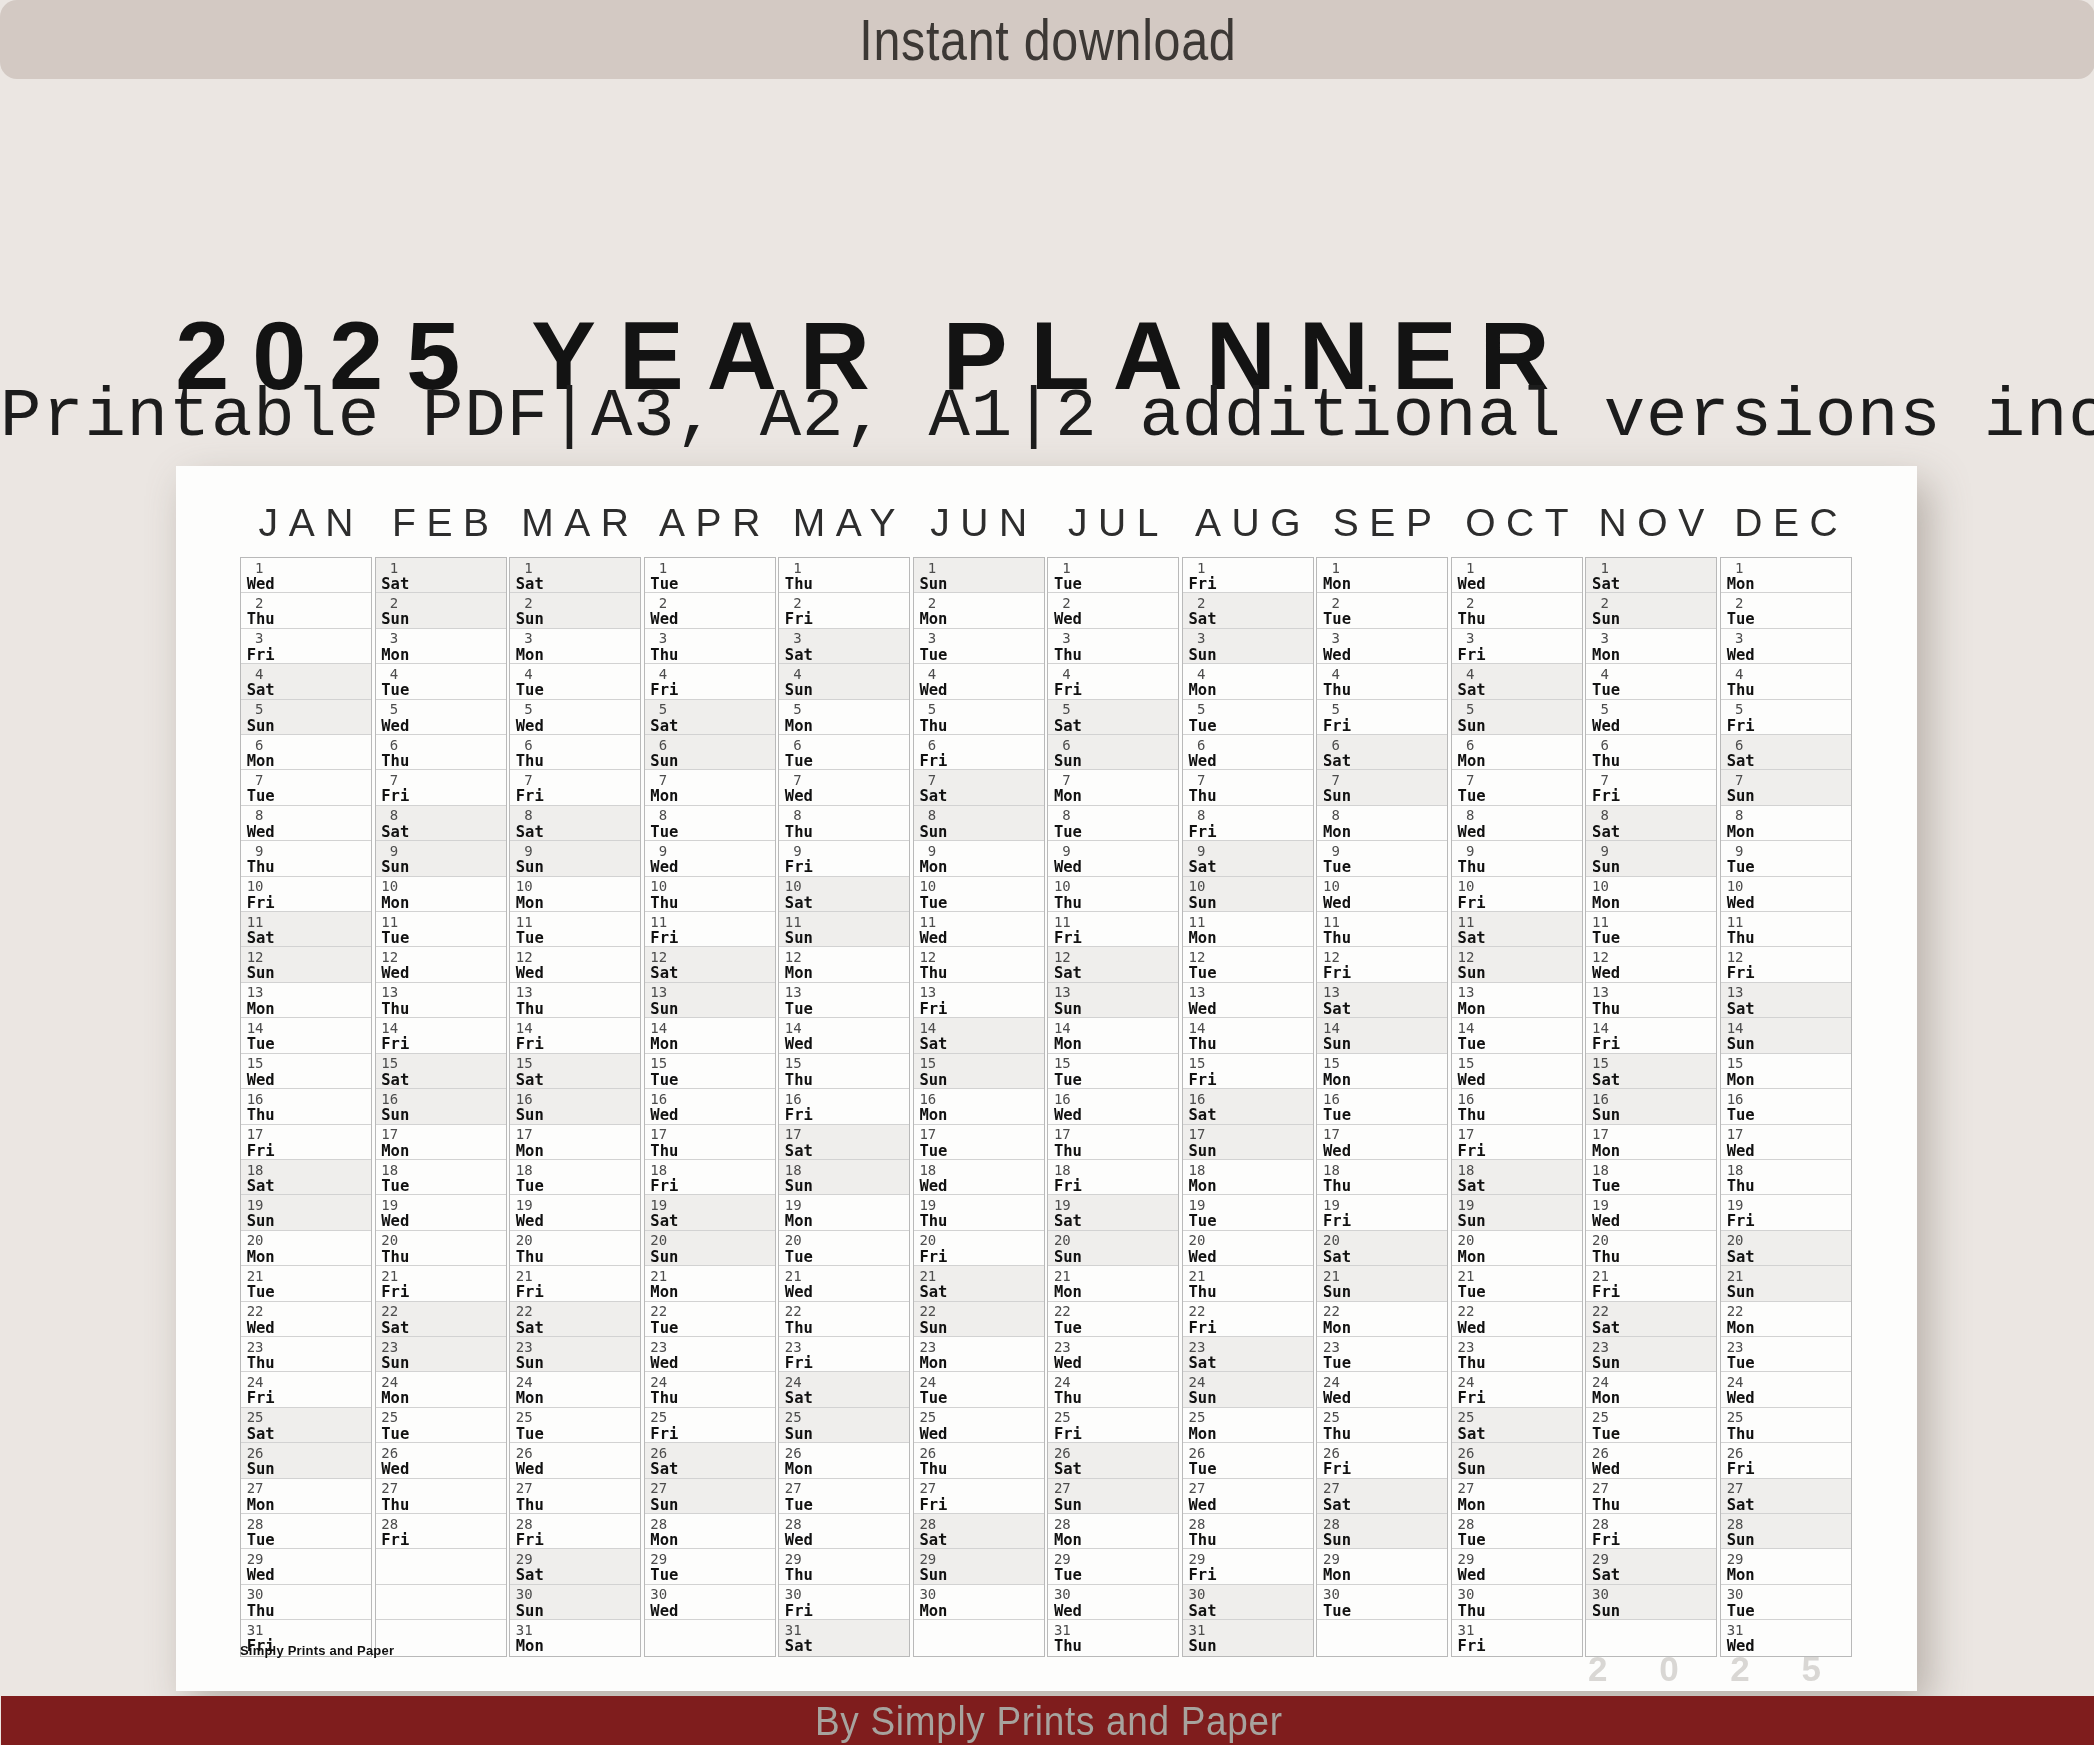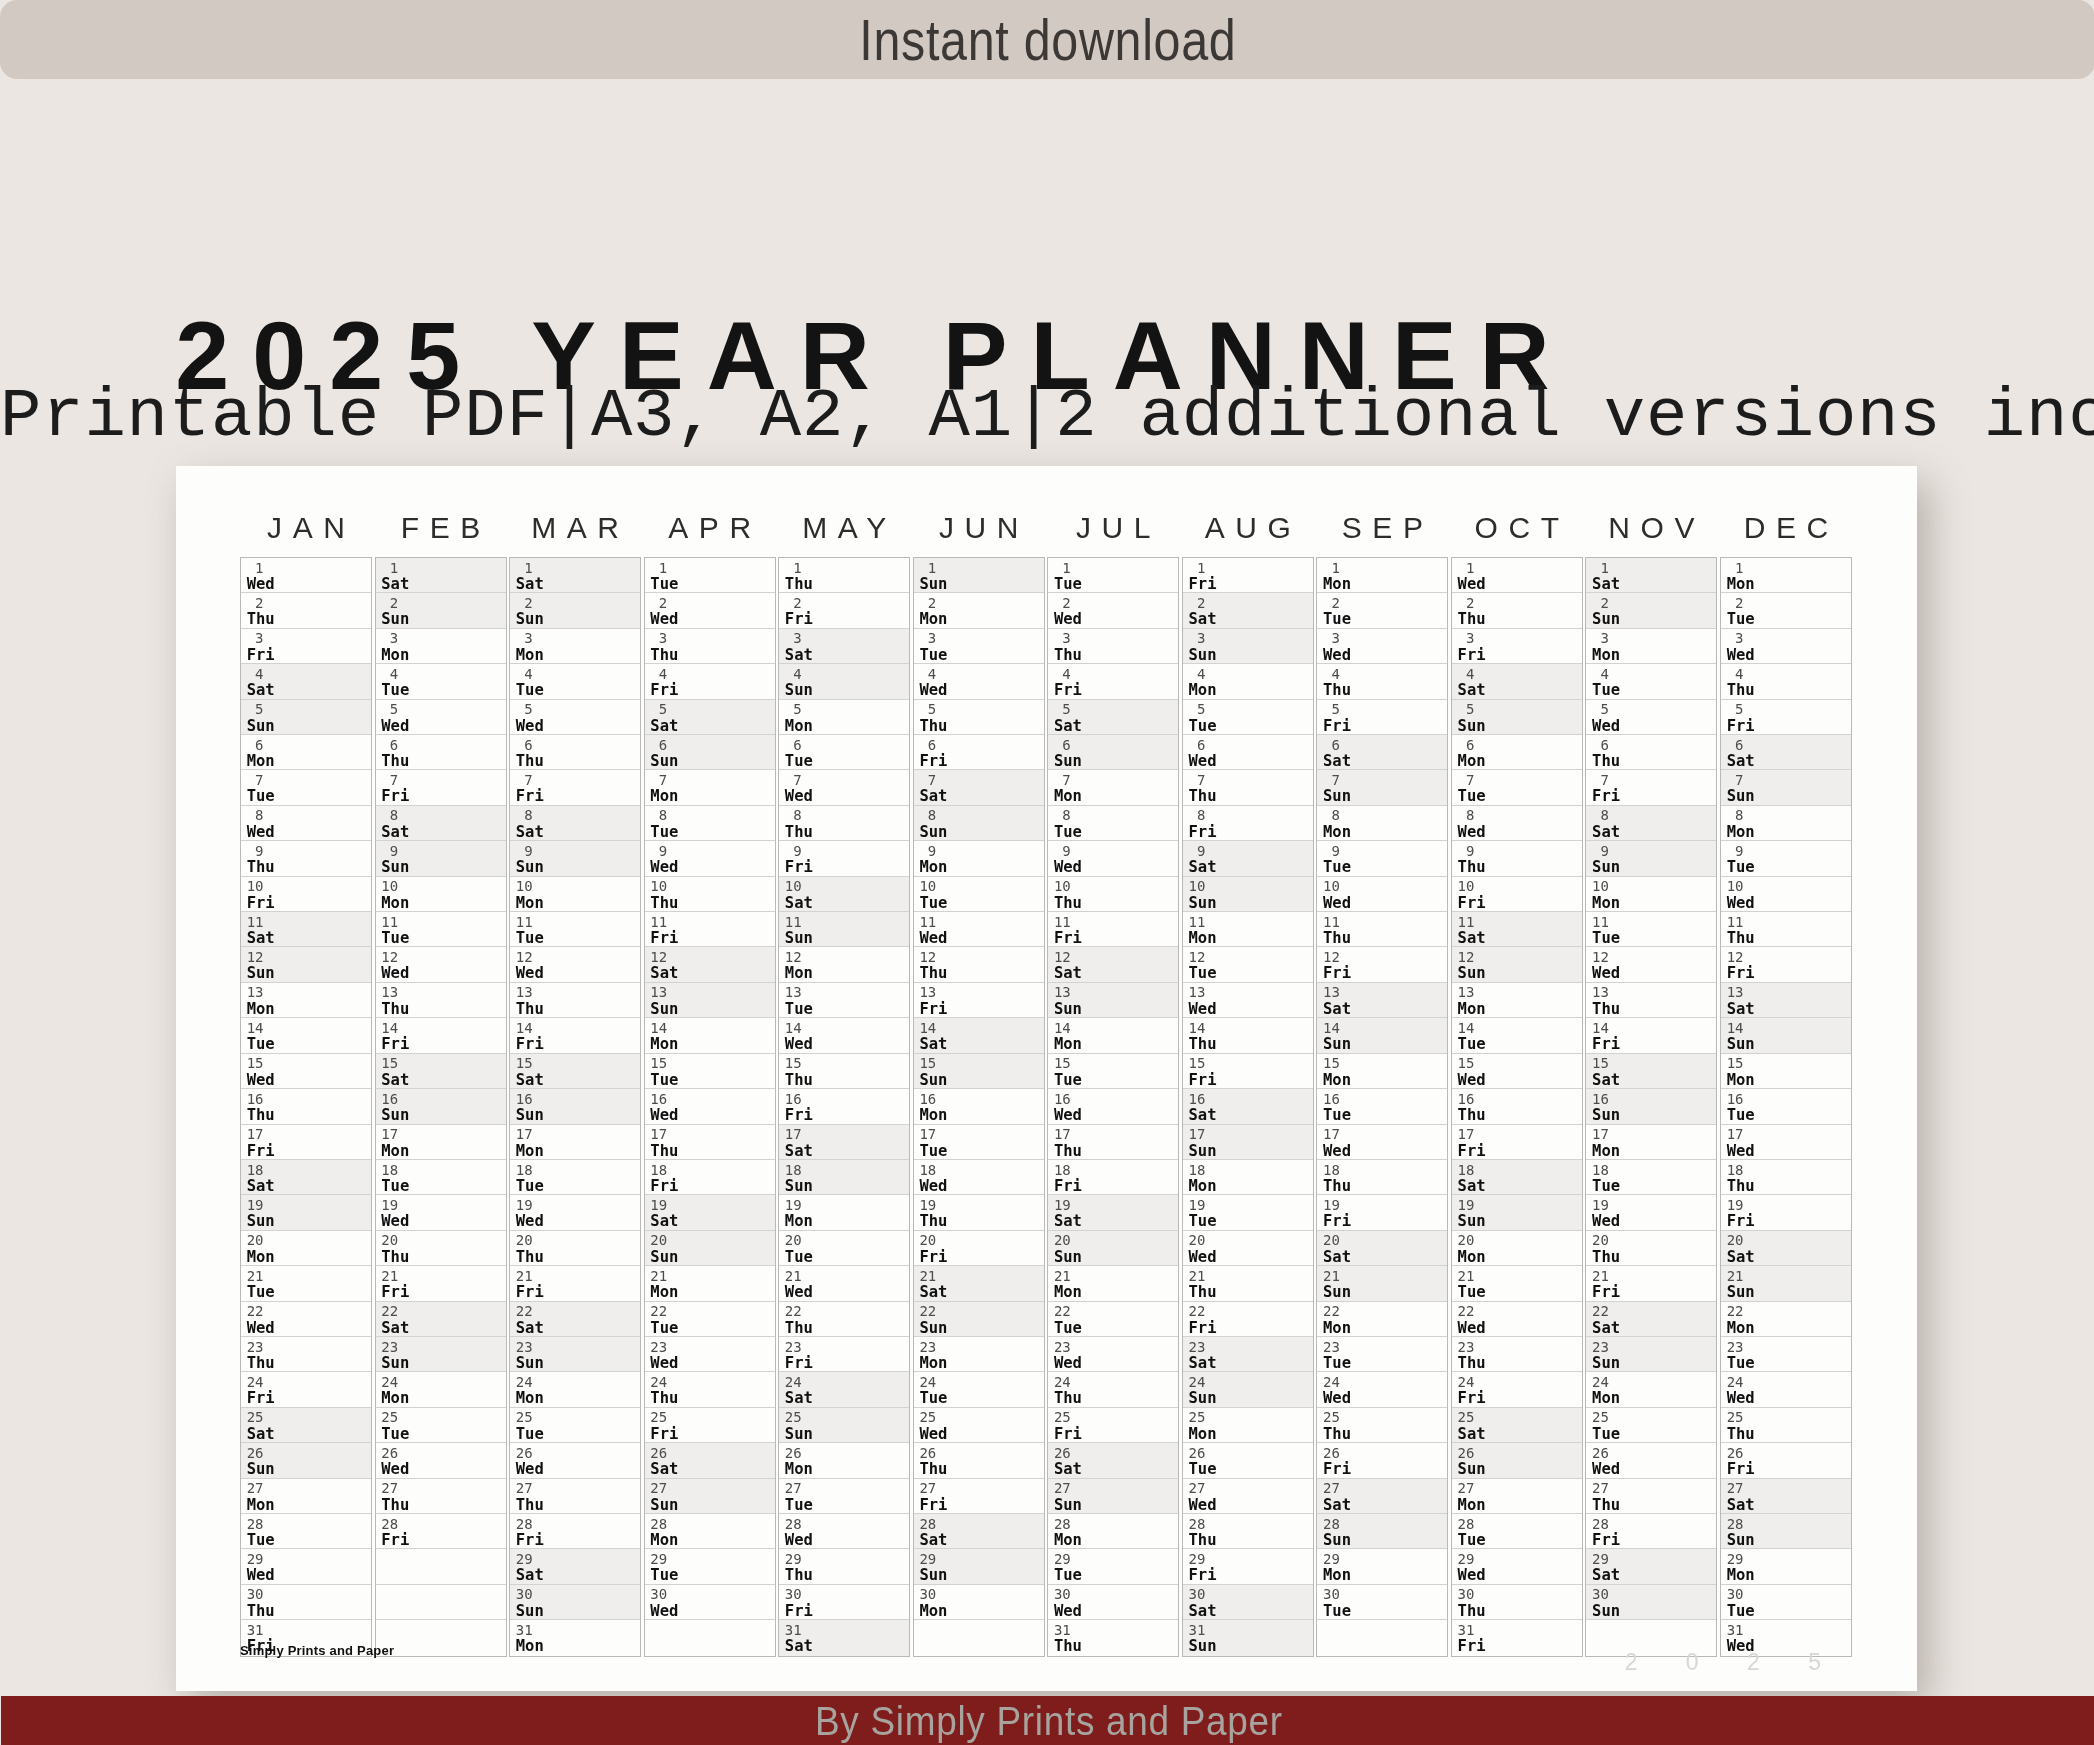--- a/index.html
+++ b/index.html
@@ -30,21 +30,21 @@
     position:absolute;left:176px;top:466px;width:1741px;height:1225px;
     background:#fdfdfc;
     box-shadow:11.5px 16.4px 39px rgba(118,106,96,.45);
   }
   .month-labels{
     position:absolute;left:64px;top:33px;width:1612px;height:52px;
     display:grid;grid-template-columns:repeat(12,1fr);column-gap:2.5px;
   }
   .mlabel{
     display:flex;align-items:flex-end;justify-content:center;
-    font-size:30px;letter-spacing:10.6px;text-indent:10.6px;color:#2d2d2d;
+    font-size:39px;letter-spacing:10.6px;text-indent:10.6px;color:#2d2d2d;
     padding-bottom:6.5px;white-space:nowrap;
   }
   .grid{
     position:absolute;left:64px;top:91px;width:1612px;height:1082px;
     display:grid;grid-template-columns:repeat(12,1fr);column-gap:2.5px;
   }
   .month-col{
     display:grid;grid-template-rows:repeat(31,1fr);
     border:0.8px solid #b9b9b9;
   }
@@ -64,21 +64,21 @@
     font-family:"DejaVu Sans Mono", monospace;
     font-weight:bold;font-size:15.5px;line-height:16.4px;color:#111;
     padding:0 0 0 5.7px;white-space:pre;
   }
   .brand{
     position:absolute;left:64px;top:1177px;
     font-size:13px;font-weight:bold;color:#101010;letter-spacing:0.2px;
   }
   .sheet-year{
     position:absolute;right:75px;top:1183px;
-    font-size:23px;font-weight:normal;color:#d9d7d4;
+    font-size:35px;font-weight:bold;color:#d9d7d4;
     letter-spacing:21px;white-space:nowrap;
   }
   .footer{
     position:absolute;left:1px;top:1696px;width:2095px;height:50px;
     background:#7f1d1d;display:flex;align-items:center;justify-content:center;
     overflow:hidden;
   }
   .footer-text{
     font-size:41px;color:#a7a39e;letter-spacing:0.8px;
     transform:scaleX(.9);transform-origin:center;white-space:nowrap;

